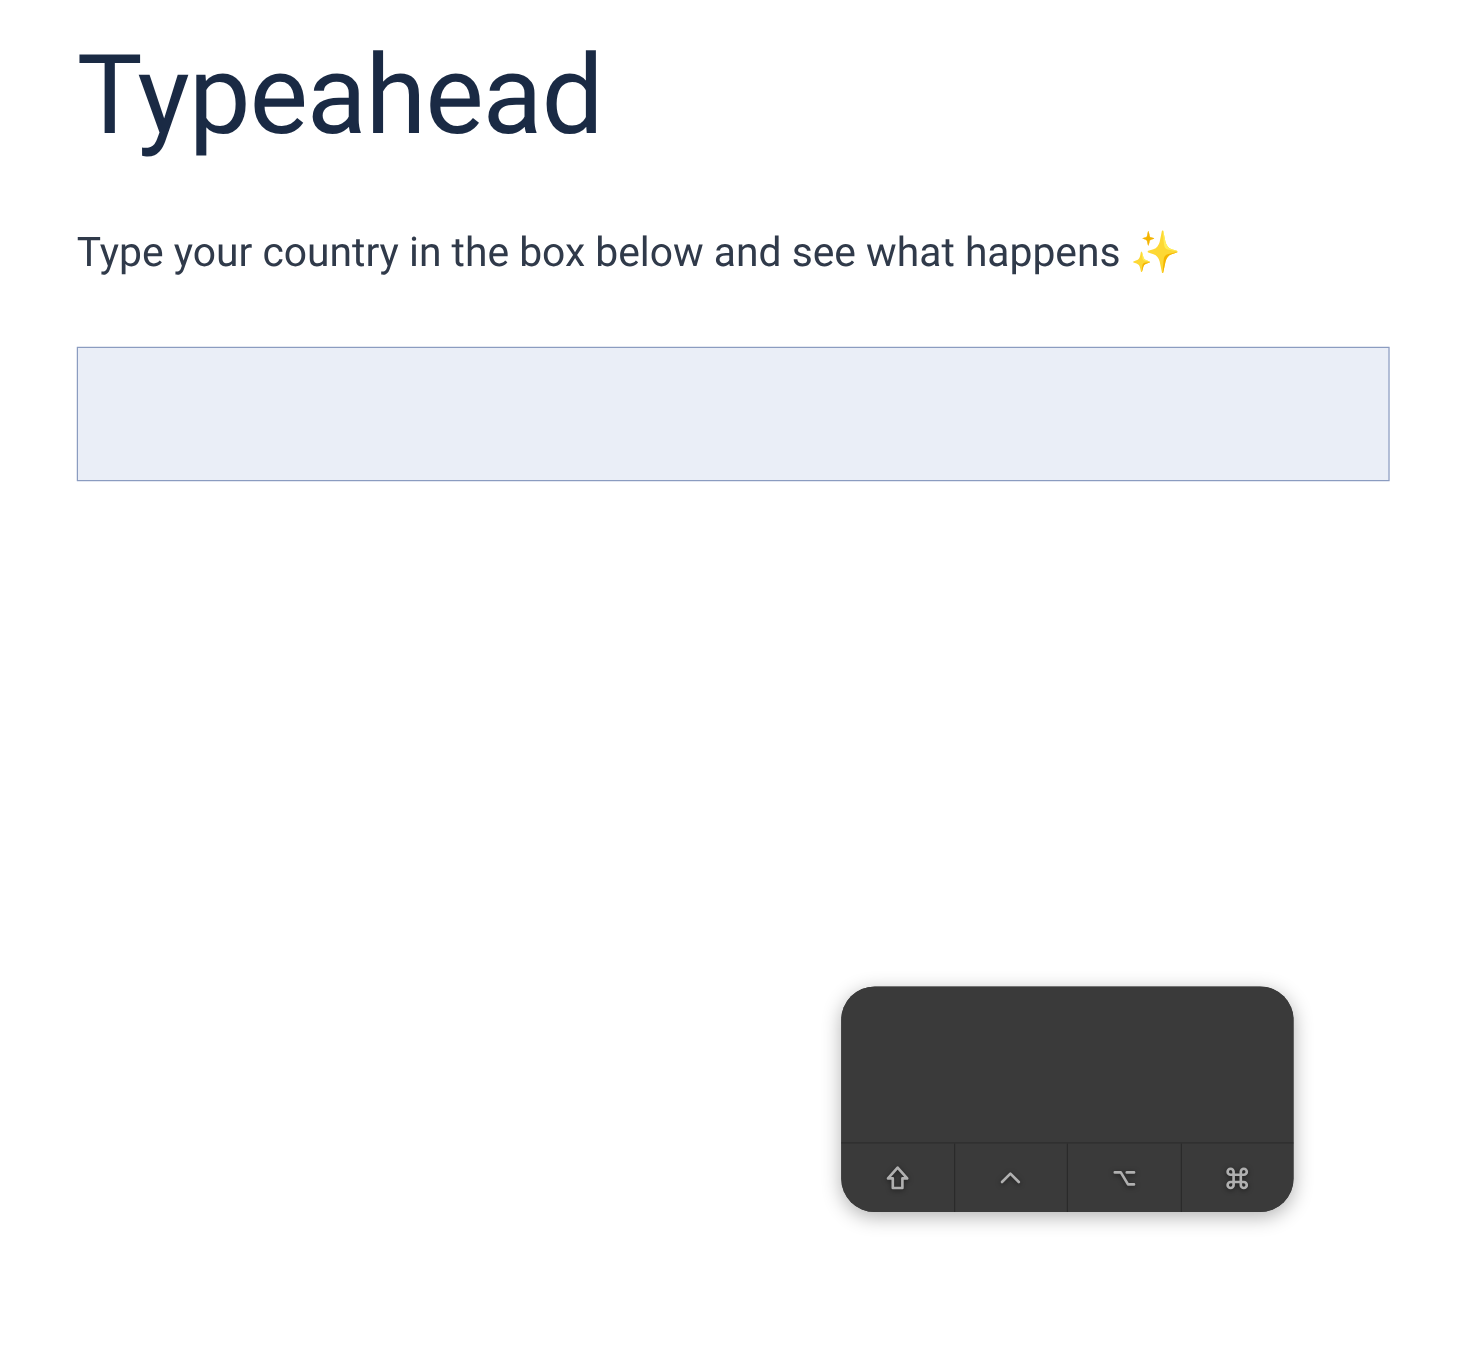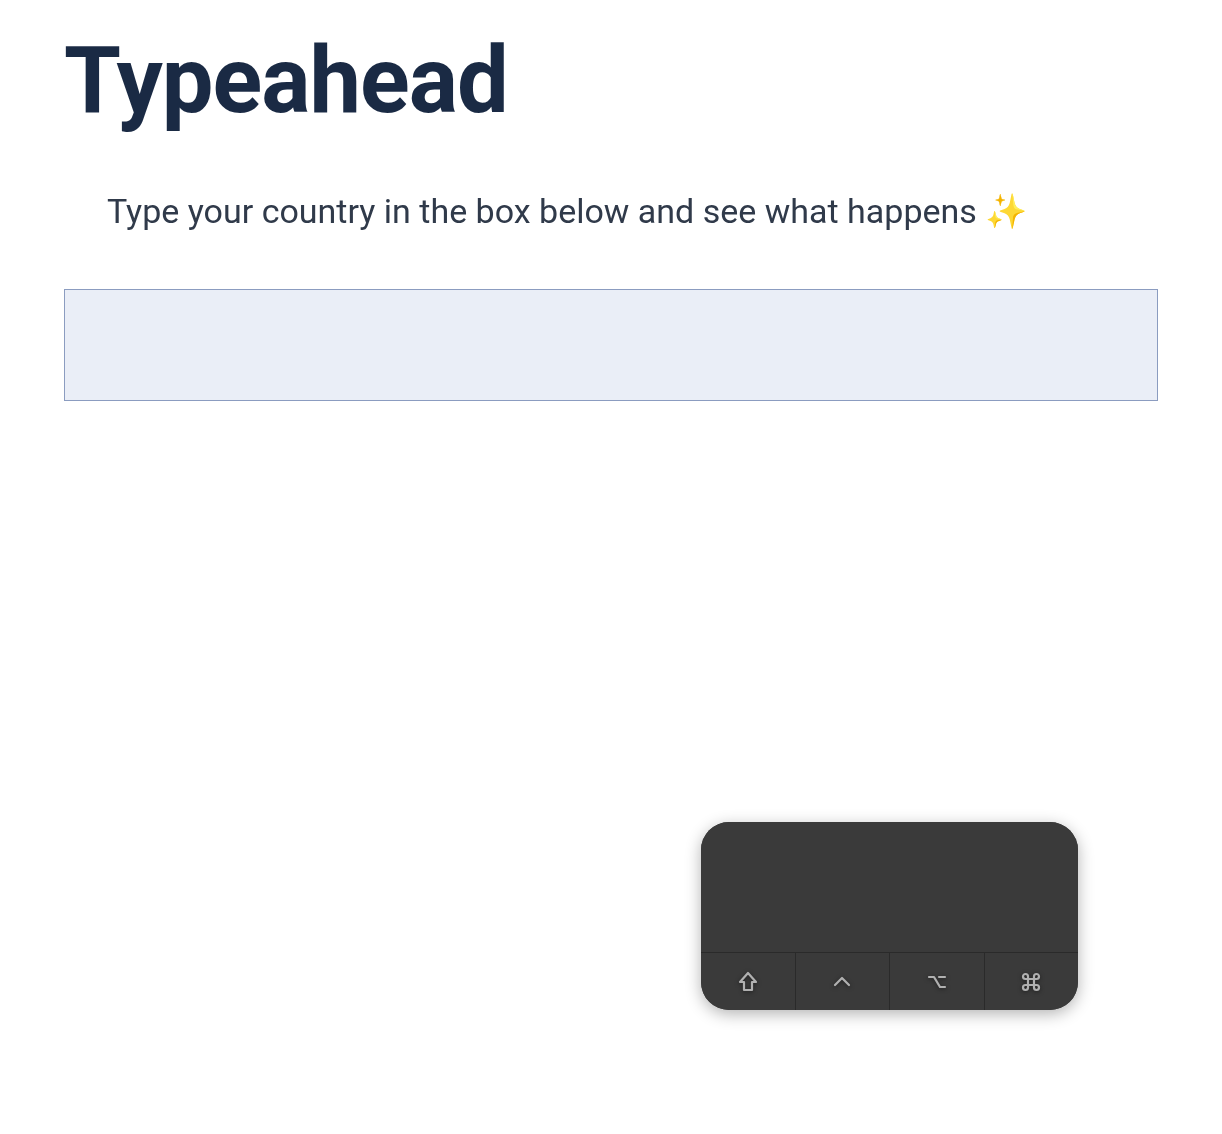--- a/index.html
+++ b/index.html
@@ -12,32 +12,31 @@
       background: #ffffff;
       width: 1222px;
       height: 1134px;
       position: relative;
     }
     .container {
       padding: 30px 64px;
     }
     .page-title {
       font-size: 92px;
-      font-weight: 700;
+      font-weight: 400;
       color: #1a2a44;
       line-height: 1.1;
       margin-bottom: 58px;
       letter-spacing: -1px;
     }
     .instruction {
       font-size: 34px;
       color: #303a4a;
       margin-bottom: 56px;
       line-height: 1.3;
-      margin-left: 43px;
     }
     .sparkles-icon {
       display: inline;
       font-size: 34px;
     }
     .country-input {
       width: 100%;
       height: 112px;
       background: #eaeef7;
       border: 1px solid #8b9cc0;

